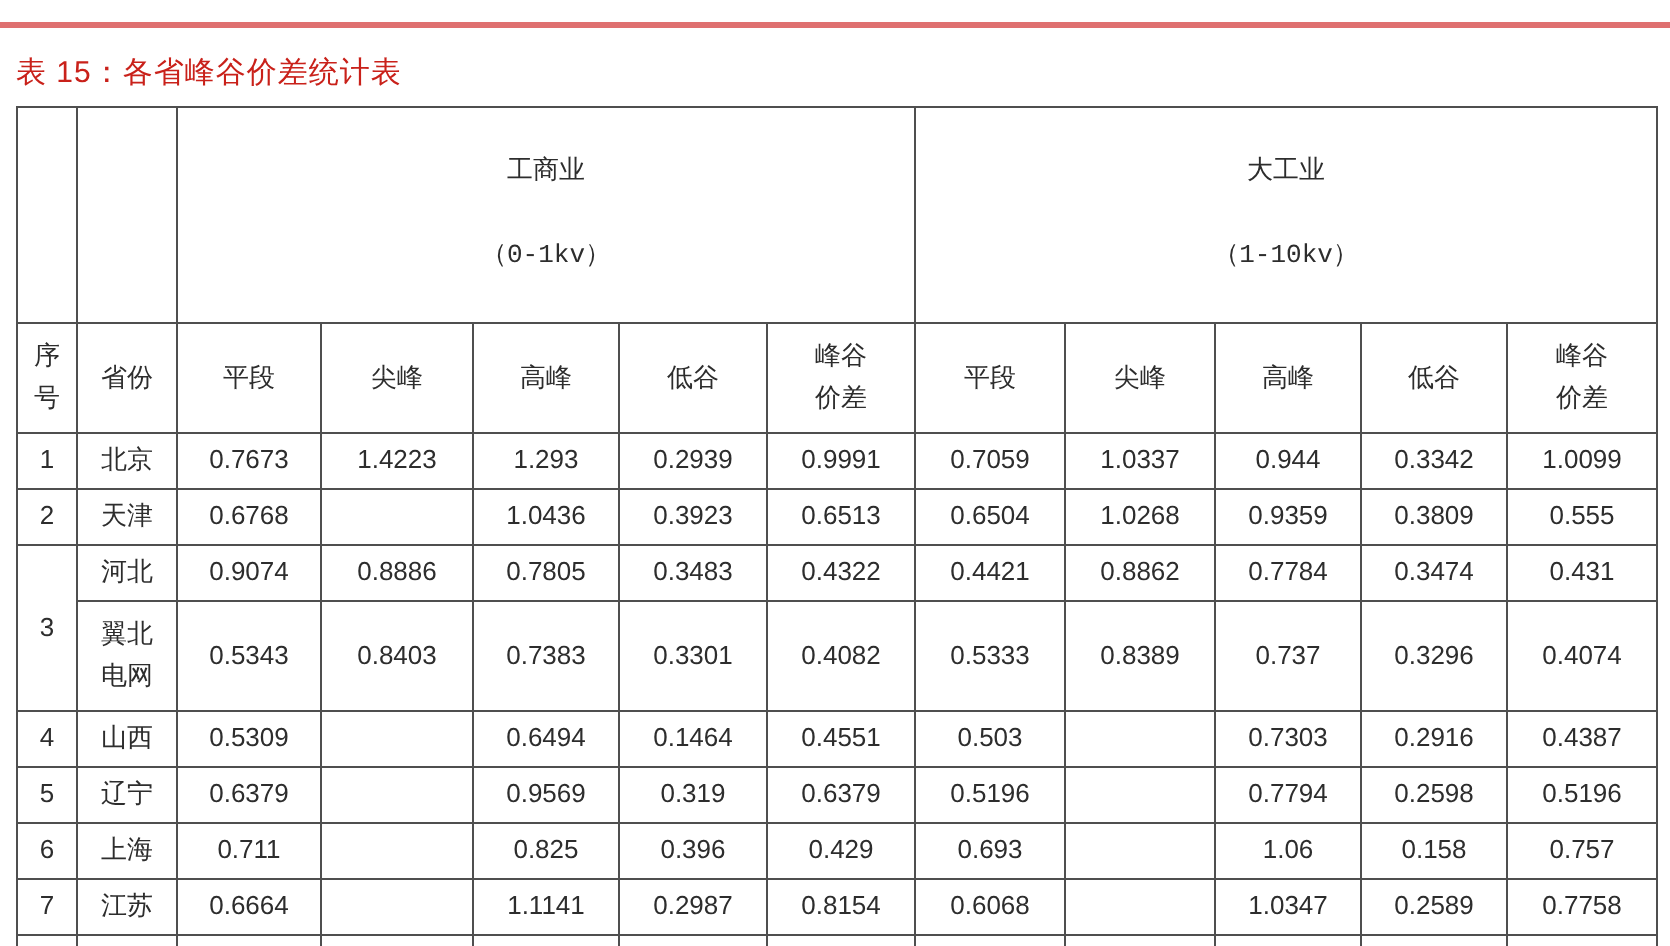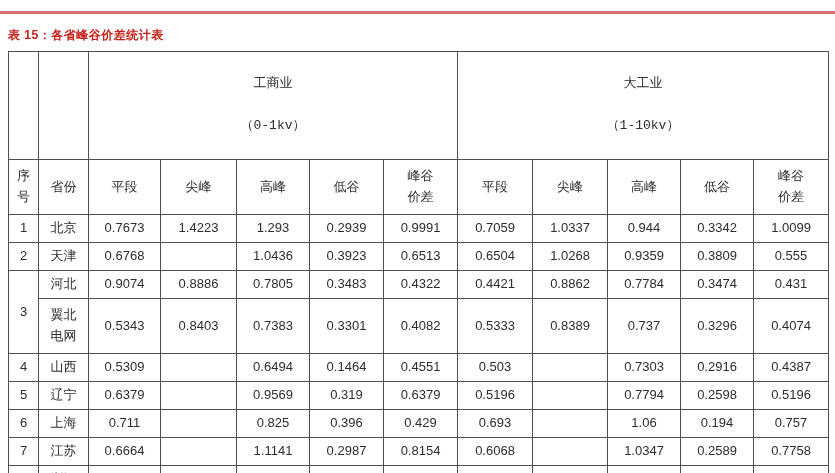--- a/index.html
+++ b/index.html
@@ -13,21 +13,21 @@
     background:#ffffff;
     font-family:"Liberation Sans","DejaVu Sans",sans-serif;
     color:var(--text);
   }
   .top-rule{
     margin-top:11px;height:3px;width:100%;
     background:var(--rule);
   }
   .doc-title{
     margin:13px 0 7px 8px;
-    font-size:12px;font-weight:bold;color:var(--accent);
+    font-size:15px;font-weight:normal;color:var(--accent);
     letter-spacing:0.5px;
   }
   table.stat{
     border-collapse:collapse;table-layout:fixed;
     margin-left:8px;width:820px;
   }
   table.stat th,table.stat td{
     border:1px solid var(--border);
     text-align:center;vertical-align:middle;
     font-size:13px;font-weight:normal;color:var(--text);
@@ -182,21 +182,21 @@
       <td>6</td>
       <td>上海</td>
       <td>0.711</td>
       <td></td>
       <td>0.825</td>
       <td>0.396</td>
       <td>0.429</td>
       <td>0.693</td>
       <td></td>
       <td>1.06</td>
-      <td>0.194</td>
+      <td>0.158</td>
       <td>0.757</td>
     </tr>
     <tr>
       <td>7</td>
       <td>江苏</td>
       <td>0.6664</td>
       <td></td>
       <td>1.1141</td>
       <td>0.2987</td>
       <td>0.8154</td>

